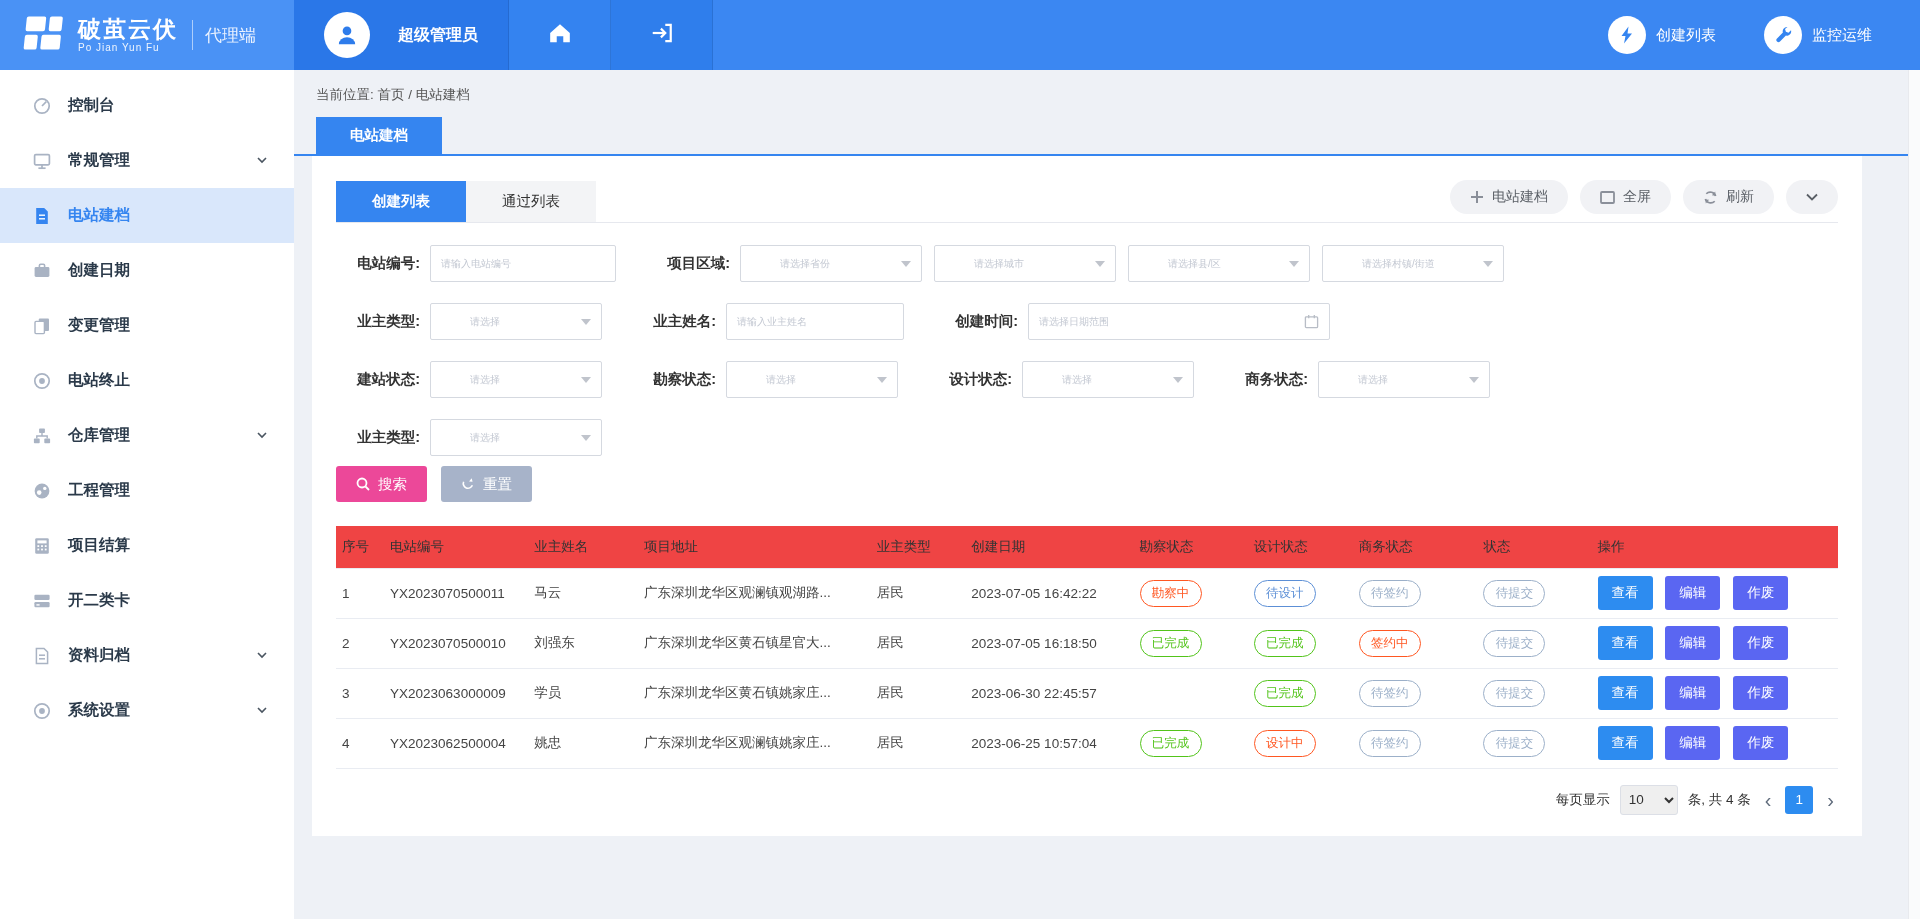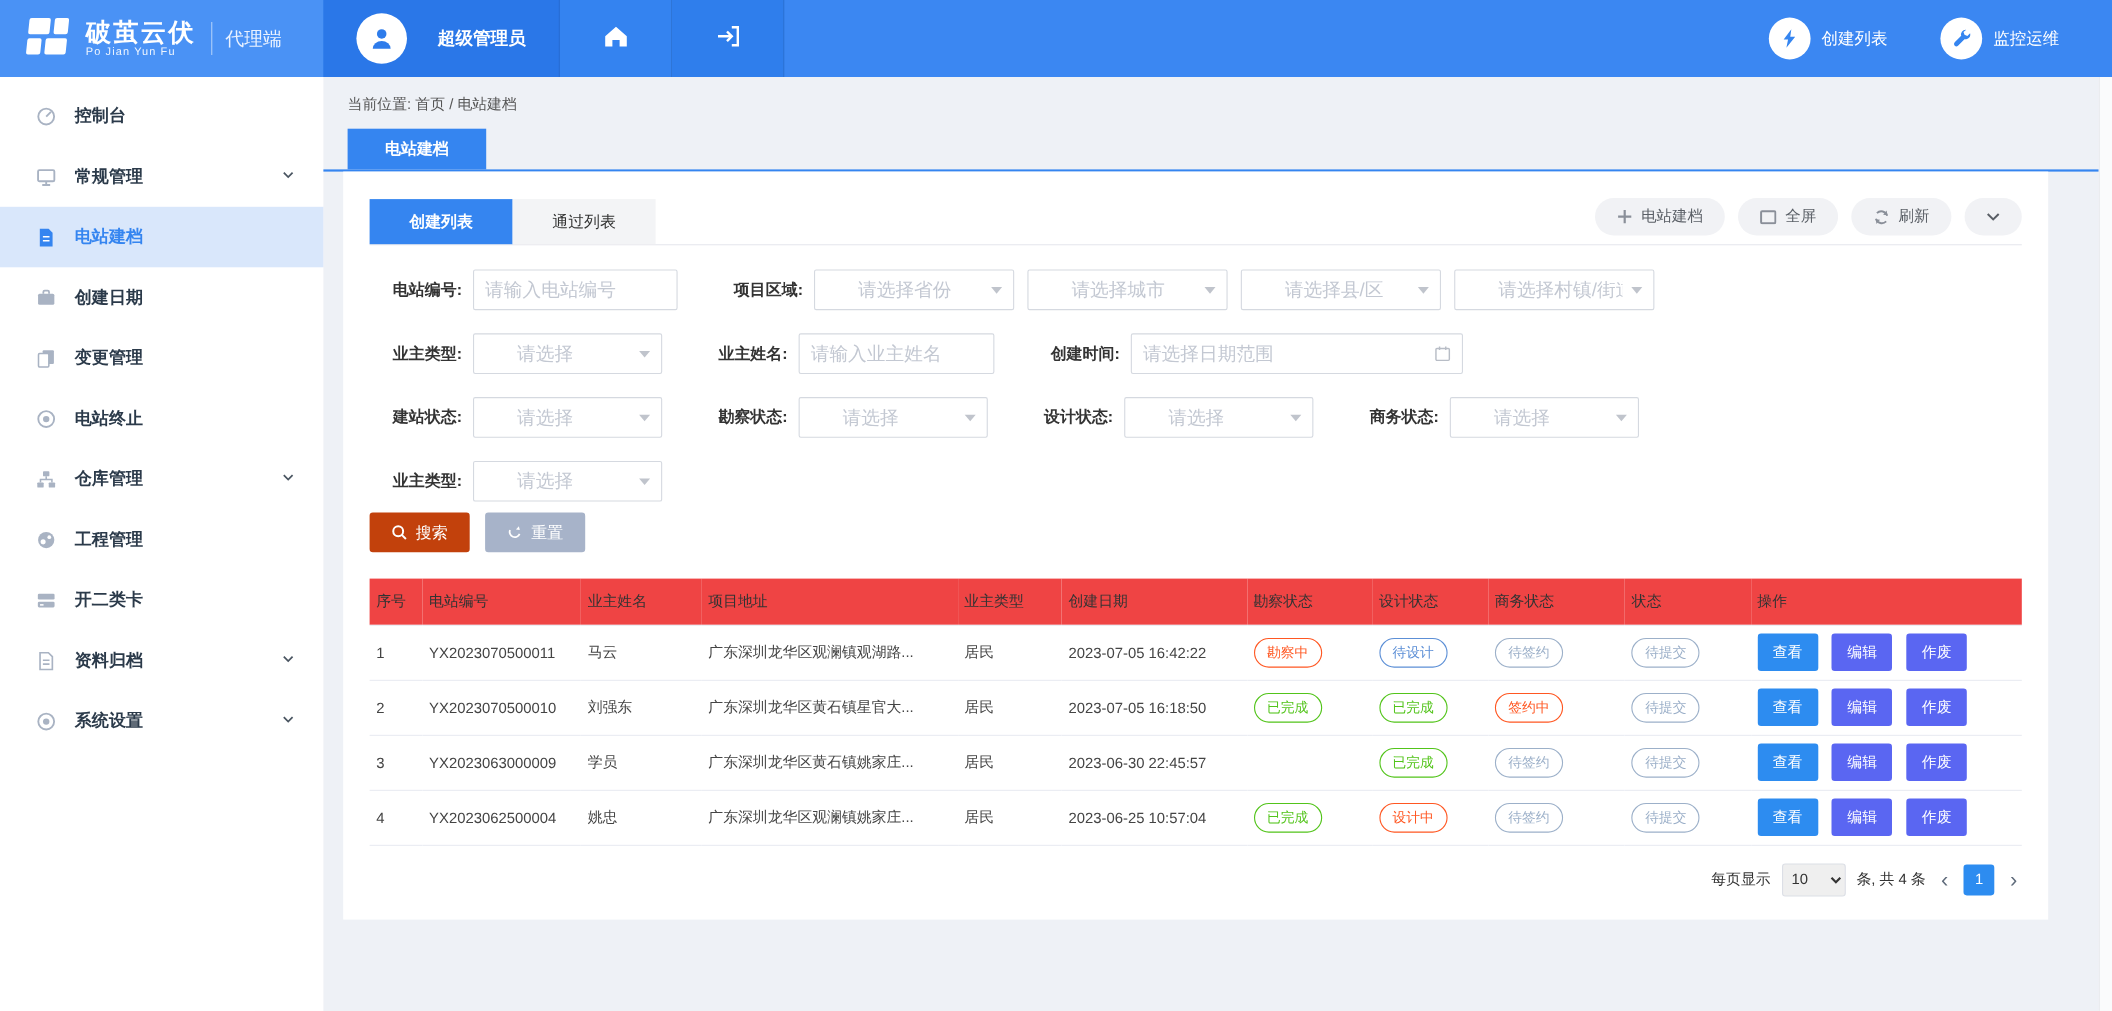--- a/index.html
+++ b/index.html
@@ -54,34 +54,34 @@
   .tbtn { height:34px; border-radius:17px; background:#f1f2f5; border:none; display:flex; align-items:center;
     gap:8px; padding:0 20px; font-size:14px; color:#5a5f66; cursor:pointer; font-family:inherit; }
   .tbtn.icon-only { width:52px; justify-content:center; padding:0; }
 
   
   .filters { padding:22px 0 0 0; }
   .f-row { display:flex; align-items:center; margin-bottom:21px; }
   .field { display:flex; align-items:center; margin-right:30px; }
   .f-label { width:84px; text-align:right; margin-right:10px; font-size:14.5px; font-weight:bold; color:#333; flex:none; white-space:nowrap; }
   .f-input, .f-select, .f-date { height:37px; border:1px solid #d5d9e0; border-radius:2px; background:#fff;
-    font-size:17px; color:#606266; display:flex; align-items:center; padding:0 10px; }
+    font-size:10px; color:#606266; display:flex; align-items:center; padding:0 10px; }
   input.f-input { outline:none; font-family:inherit; }
   input.f-input::placeholder { color:#c3c8d2; }
   .f-select { cursor:pointer; justify-content:space-between;padding-left:39px; }
   .f-select .ph, .f-date .ph { color:#c3c8d2; white-space:nowrap; overflow:hidden; }
   .caret { width:0; height:0; border-left:5px solid transparent; border-right:5px solid transparent;
     border-top:6px solid #c0c4cc; margin-left:8px; flex:none; }
   .w-inp { width:186px; } .w-sel { width:182px; } .w-sm { width:172px; } .w-own { width:178px; } .w-date { width:302px; justify-content:space-between; }
   .region-group { display:flex; gap:12px; }
 
   .btn-row { display:flex; gap:14px; margin:10px 0 24px 0; }
   .btn { height:36px; border:none; border-radius:3px; display:flex; align-items:center; gap:8px;
     padding:0 20px; font-size:14.5px; color:#fff; cursor:pointer; font-family:inherit; }
-  .btn-search { background:#c2410c; }
+  .btn-search { background:#ec4899; }
   .btn-reset { background:#a7b3c9; }
 
   
   table { width:100%; border-collapse:collapse; table-layout:fixed; }
   th { background:#ef4444; font-size:13.5px; color:#333; font-weight:normal; text-align:left;
     height:42px; padding:0 6px; white-space:nowrap; }
   td { height:50px; border-bottom:1px solid #e9ecf2; font-size:13.5px; color:#444; padding:0 6px; white-space:nowrap; overflow:hidden; }
   tbody tr:first-child td { border-top:1px solid #e9ecf2; }
   .pill { display:inline-block; min-width:62px; text-align:center; padding:4px 10px; border:1px solid;
     border-radius:14px; font-size:12.5px; background:#fff; }
@@ -271,20 +271,37 @@
         <span class="s-ic">
           <svg width="20" height="20" viewBox="0 0 20 20">
             <circle cx="10" cy="10" r="7.4" fill="#a9b3c3"></circle>
             <circle cx="12.8" cy="7.4" r="1.7" fill="#ffffff"></circle>
             <circle cx="7.2" cy="11.6" r="2.3" fill="#ffffff"></circle>
           </svg>
         </span>
         <span class="s-lbl">工程管理</span>
       </div>
 
+      <div class="s-item">
+        <span class="s-ic">
+          <svg width="20" height="20" viewBox="0 0 20 20">
+            <rect x="3.2" y="2.2" width="13.6" height="15.6" rx="1.4" fill="#a9b3c3"></rect>
+            <rect x="5.4" y="4.4" width="9.2" height="3" fill="#ffffff"></rect>
+            <g fill="#ffffff">
+              <rect x="5.4" y="9.2" width="1.8" height="1.8"></rect>
+                <rect x="9.1" y="9.2" width="1.8" height="1.8"></rect>
+                <rect x="12.8" y="9.2" width="1.8" height="1.8"></rect>
+              <rect x="5.4" y="12.6" width="1.8" height="1.8"></rect>
+                <rect x="9.1" y="12.6" width="1.8" height="1.8"></rect>
+                <rect x="12.8" y="12.6" width="1.8" height="1.8"></rect>
+            </g>
+          </svg>
+        </span>
+        <span class="s-lbl">项目结算</span>
+      </div>
 
       <div class="s-item">
         <span class="s-ic">
           <svg width="20" height="20" viewBox="0 0 20 20">
             <rect x="2.4" y="3.8" width="15.2" height="5.2" rx="1.2" fill="#a9b3c3"></rect>
             <rect x="2.4" y="11" width="15.2" height="5.2" rx="1.2" fill="#a9b3c3"></rect>
             <rect x="4.4" y="13.2" width="3.2" height="1.4" fill="#ffffff"></rect>
           </svg>
         </span>
         <span class="s-lbl">开二类卡</span>

